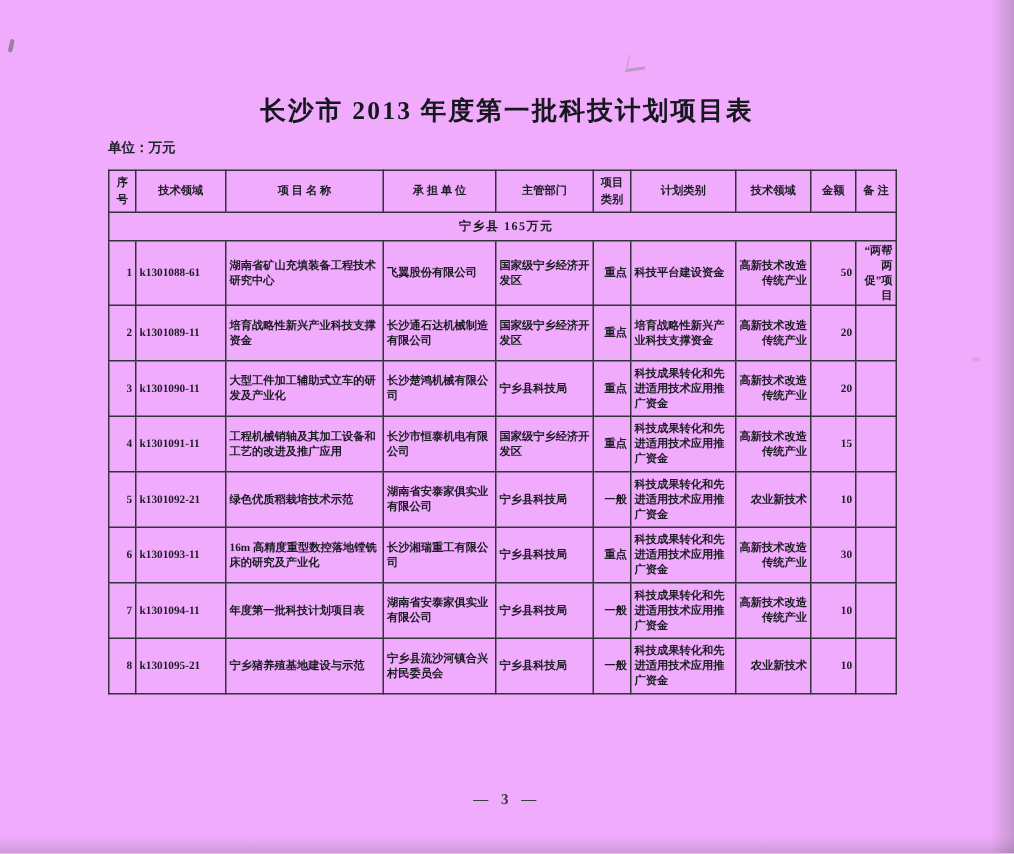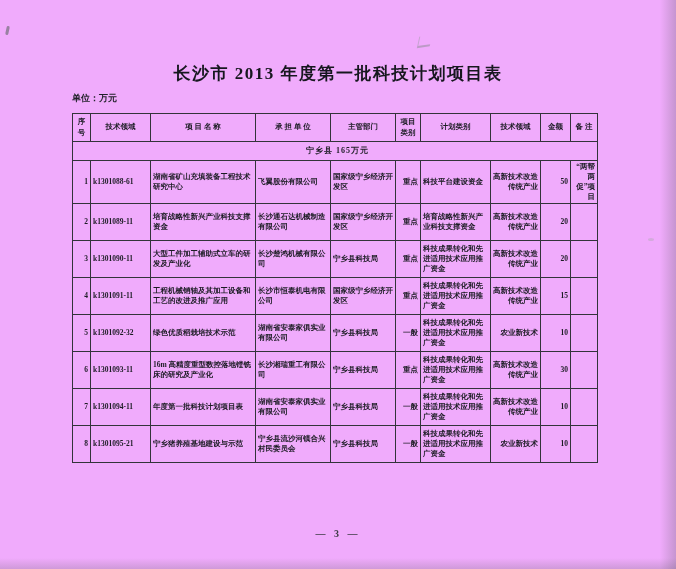--- a/index.html
+++ b/index.html
@@ -179,21 +179,21 @@
           <td class="al-left">长沙市恒泰机电有限公司</td>
           <td class="al-left">国家级宁乡经济开发区</td>
           <td class="al-center">重点</td>
           <td class="al-left">科技成果转化和先进适用技术应用推广资金</td>
           <td class="al-center">高新技术改造传统产业</td>
           <td class="al-center">15</td>
           <td class="al-center"></td>
         </tr>
         <tr>
           <td class="al-center">5</td>
-          <td class="al-left">k1301092-32</td>
+          <td class="al-left">k1301092-21</td>
           <td class="al-left">绿色优质稻栽培技术示范</td>
           <td class="al-left">湖南省安泰家俱实业有限公司</td>
           <td class="al-left">宁乡县科技局</td>
           <td class="al-center">一般</td>
           <td class="al-left">科技成果转化和先进适用技术应用推广资金</td>
           <td class="al-center">农业新技术</td>
           <td class="al-center">10</td>
           <td class="al-center"></td>
         </tr>
         <tr>

